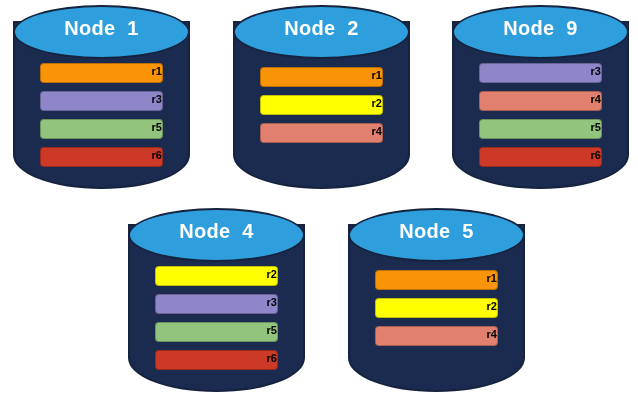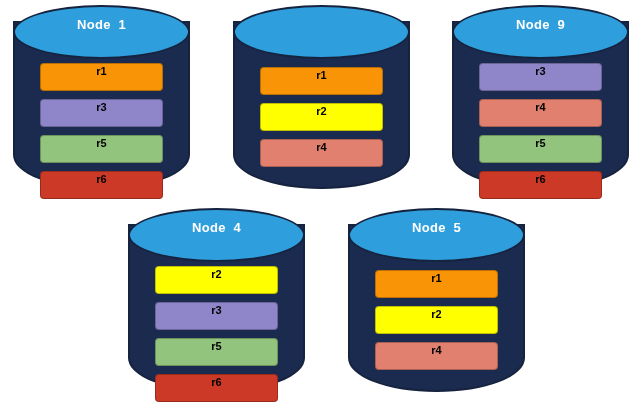--- a/index.html
+++ b/index.html
@@ -47,45 +47,45 @@
     box-sizing: border-box;
     border-radius: 50%;
   }
   .node .title {
     position: absolute;
     left: 0;
     top: 12px;
     width: 177px;
     text-align: center;
     color: #ffffff;
-    font-size: 13px;
+    font-size: 20px;
     font-weight: bold;
     letter-spacing: 0.3px;
     white-space: pre;
   }
 
   
   .rows {
     position: absolute;
     left: 27px;
     top: 58px;
     width: 123px;
   }
   .rows.compact { top: 62px; }
   .bar {
-    height: 28px;
+    height: 20px;
     margin-bottom: 8px;
     border-radius: 4px;
     border: 1px solid rgba(0,0,0,0.25);
     box-sizing: border-box;
     color: #000000;
     font-size: 11px;
     font-weight: bold;
     line-height: 14px;
-    text-align: center;
+    text-align: right;
   }
   .bar:last-child { margin-bottom: 0; }
 </style>
 </head>
 <body>
 
 <div id="canvas">
     <div class="node" style="left: 13px; top: 5px;">
       <div class="body"></div>
       <div class="top"></div>
@@ -93,20 +93,21 @@
       <div class="rows">
         <div class="bar" style="background: rgb(248, 148, 6);">r1</div>
         <div class="bar" style="background: rgb(143, 134, 201);">r3</div>
         <div class="bar" style="background: rgb(146, 196, 125);">r5</div>
         <div class="bar" style="background: rgb(204, 58, 39);">r6</div>
       </div>
     </div>
     <div class="node" style="left: 233px; top: 5px;">
       <div class="body"></div>
       <div class="top"></div>
+      <div class="title">Node  2</div>
       <div class="rows compact">
         <div class="bar" style="background: rgb(248, 148, 6);">r1</div>
         <div class="bar" style="background: rgb(255, 255, 0);">r2</div>
         <div class="bar" style="background: rgb(225, 128, 110);">r4</div>
       </div>
     </div>
     <div class="node" style="left: 452px; top: 5px;">
       <div class="body"></div>
       <div class="top"></div>
       <div class="title">Node  9</div>

